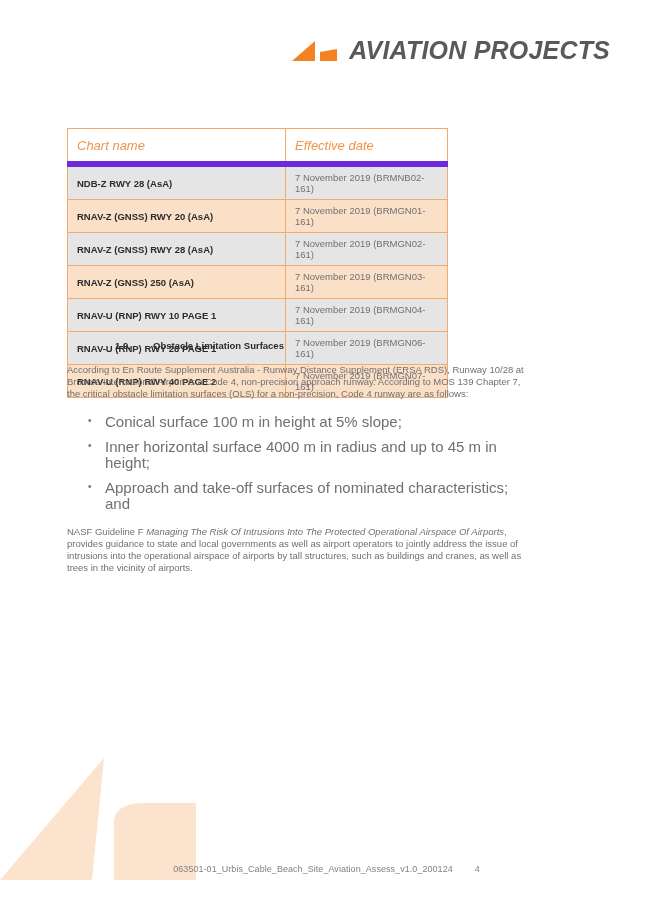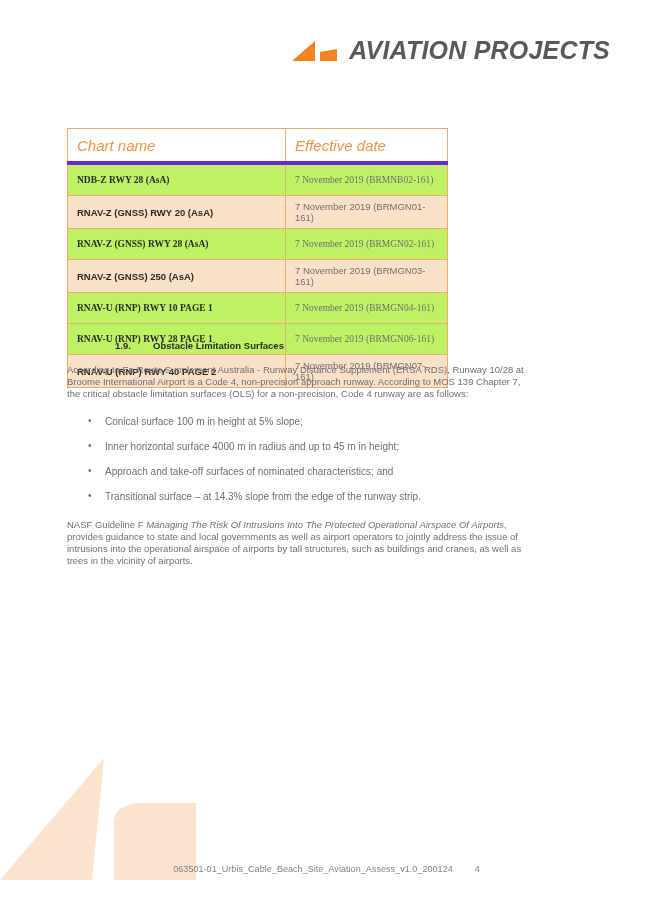--- a/index.html
+++ b/index.html
@@ -70,39 +70,38 @@
     border: 1px solid #f5a96a;
     padding: 5px 8px 5px 9px;
     vertical-align: middle;
     height: 20px;
   }
   .chart-table thead th {
     background: #ffffff;
     color: #f0954a;
     font-style: italic;
     font-weight: normal;
-    font-size: 15px;
+    font-size: 13px;
     text-align: left;
     height: 22px;
-    border-bottom: 4px solid #6d28d9;
+    border-bottom: 6px solid #6d28d9;
   }
   .chart-table tbody td {
     font-size: 9.5px;
   }
   .chart-table tbody td.name {
     color: #2b2b2b;
     font-weight: bold;
   }
   .chart-table tbody td.date {
     color: #6f7072;
     font-weight: normal;
   }
   .chart-table tbody tr.odd td {
-    background: #bef264;
-    font-family: Liberation Serif, serif;
+    background: #e5e5e5;
   }
   .chart-table tbody tr.even td {
     background: #fbe0c8;
   }
 
   
   .content {
     position: absolute;
     left: 67px;
     top: 340px;
@@ -131,21 +130,21 @@
   p.body-text em {
     font-style: italic;
   }
   ul.bullets {
     list-style: none;
     margin: 0 0 14px 0;
     padding: 0;
   }
   ul.bullets li {
     position: relative;
-    font-size: 10px;
+    font-size: 15px;
     line-height: 16px;
     color: #6f7072;
     padding-left: 38px;
     margin-bottom: 9px;
   }
   ul.bullets li::before {
     content: "\2022";
     position: absolute;
     left: 21px;
     top: -1px;
@@ -234,21 +233,20 @@
       <span class="num">1.9.</span>
       <span>Obstacle Limitation Surfaces</span>
     </div>
 
     <p class="body-text">According to En Route Supplement Australia - Runway Distance Supplement (ERSA RDS), Runway 10/28 at Broome International Airport is a Code 4, non-precision approach runway. According to MOS 139 Chapter 7, the critical obstacle limitation surfaces (OLS) for a non-precision, Code 4 runway are as follows:</p>
 
     <ul class="bullets">
       <li>Conical surface 100 m in height at 5% slope;</li>
       <li>Inner horizontal surface 4000 m in radius and up to 45 m in height;</li>
       <li>Approach and take-off surfaces of nominated characteristics; and</li>
-      <li>Transitional surface – at 14.3% slope from the edge of the runway strip.</li>
     </ul>
 
     <p class="body-text"><span>NASF Guideline F </span><em>Managing The Risk Of Intrusions Into The Protected Operational Airspace Of Airports</em><span>, provides guidance to state and local governments as well as airport operators to jointly address the issue of intrusions into the operational airspace of airports by tall structures, such as buildings and cranes, as well as trees in the vicinity of airports.</span></p>
 
   </div>
 
   <div class="footer">
     <span class="doc-id">063501-01_Urbis_Cable_Beach_Site_Aviation_Assess_v1.0_200124</span><span class="page-no">4</span>
   </div>
 

